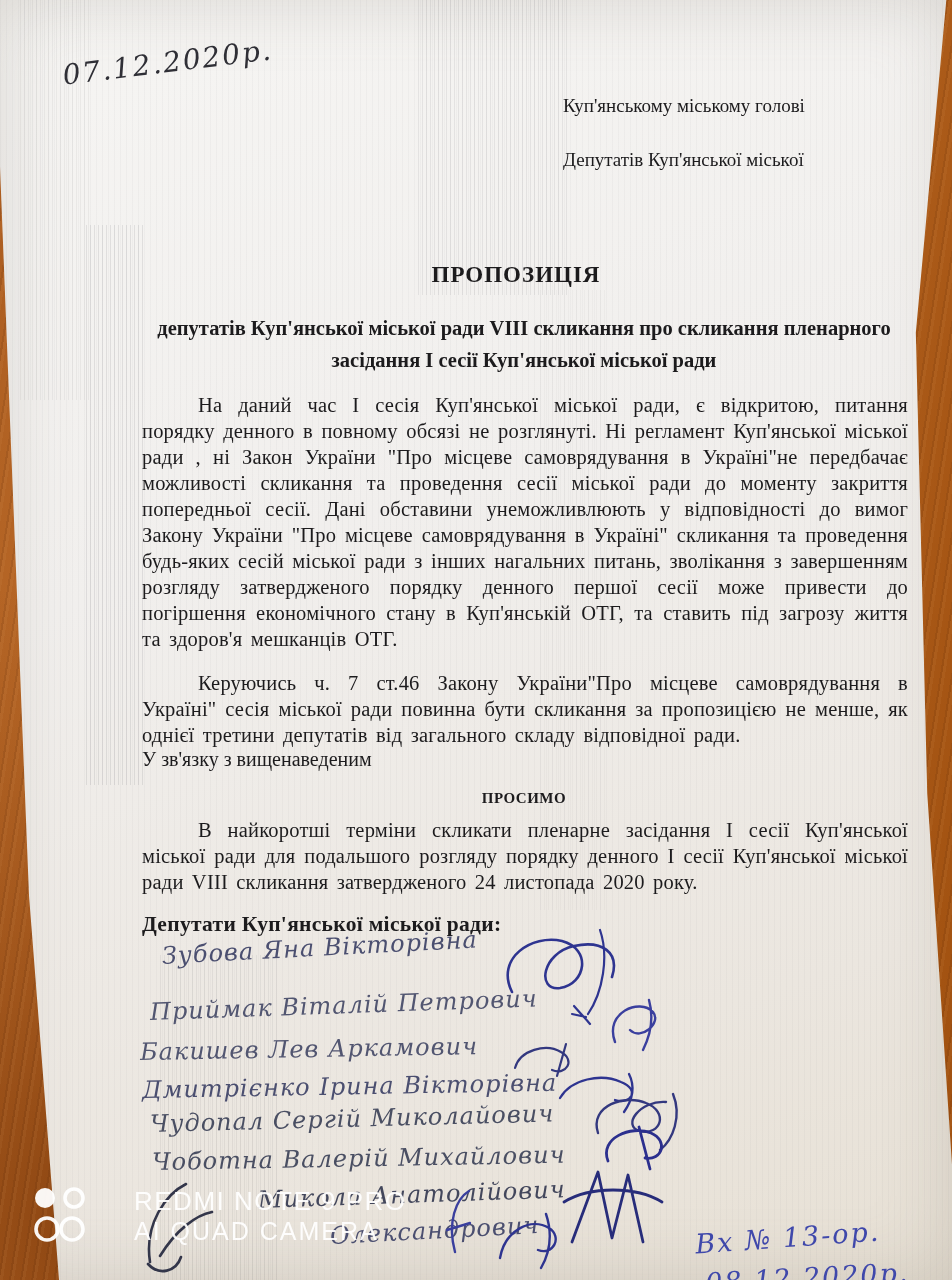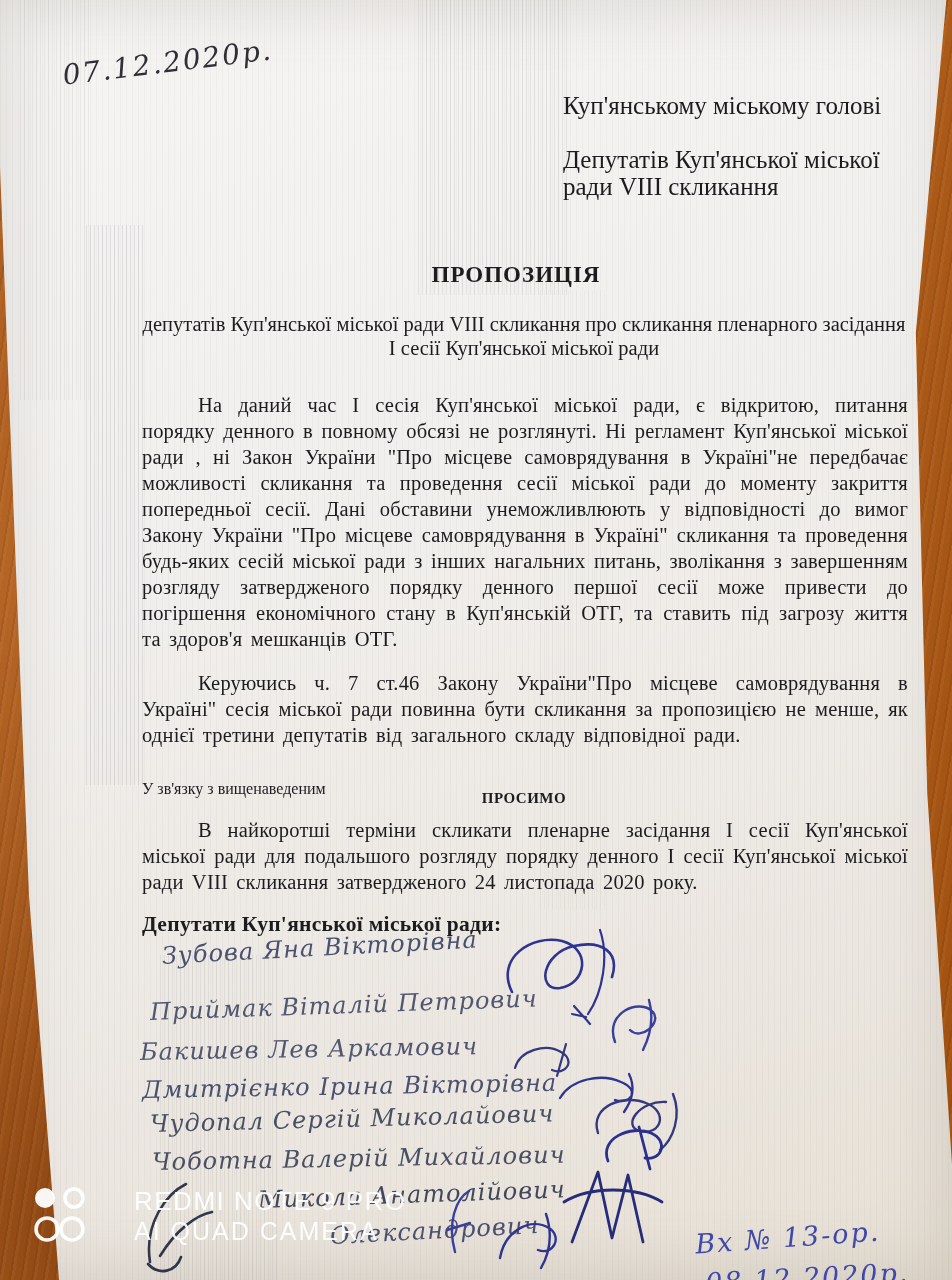--- a/index.html
+++ b/index.html
@@ -47,36 +47,35 @@
 
   <div class="streaks" style="left:86px;top:225px;width:58px;height:560px;opacity:.65;"></div>
   <div class="streaks" style="left:418px;top:0;width:150px;height:295px;opacity:.55;"></div>
   <div class="streaks" style="left:540px;top:290px;width:66px;height:620px;opacity:.22;"></div>
   <div class="streaks" style="left:160px;top:955px;width:120px;height:325px;opacity:.45;"></div>
   <div class="streaks" style="left:20px;top:0;width:70px;height:400px;opacity:.35;"></div>
 </div>
 
 <div class="block hand" style="left:62px;top:46px;font-size:28px;color:#2f2f36;transform:rotate(-7deg);letter-spacing:2px;">07.12.2020р.</div>
 
-<div class="block typed" style="left:563px;top:92px;width:350px;font-size:25px;line-height:27px;">
+<div class="block typed" style="left:563px;top:92px;width:350px;font-size:19px;line-height:27px;">
   <div>Куп'янському міському голові</div>
   <div style="height:27px;"></div>
   <div>Депутатів Куп'янської міської</div>
-  <div>ради VIII скликання</div>
 </div>
 
 <div class="block typed" style="left:132px;top:262px;width:768px;text-align:center;font-size:23px;font-weight:bold;letter-spacing:1px;">ПРОПОЗИЦІЯ</div>
 
-<div class="block typed" style="left:140px;top:312px;width:768px;text-align:center;font-size:20.5px;line-height:24px;">депутатів Куп'янської міської ради VIII скликання про скликання пленарного засідання І сесії Куп'янської міської ради</div>
+<div class="block typed" style="left:140px;top:312px;width:768px;text-align:center;font-size:20.5px;line-height:32px;font-weight:bold;">депутатів Куп'янської міської ради VIII скликання про скликання пленарного засідання І сесії Куп'янської міської ради</div>
 
 <div class="block typed body-text indent" style="left:142px;top:392px;width:766px;">На даний час І сесія Куп'янської міської ради, є відкритою, питання порядку денного в повному обсязі не розглянуті. Ні регламент Куп'янської міської ради , ні Закон України "Про місцеве самоврядування в Україні"не передбачає можливості скликання та проведення сесії міської ради до моменту закриття попередньої сесії. Дані обставини унеможливлюють у відповідності до вимог Закону України "Про місцеве самоврядування в Україні" скликання та проведення будь-яких сесій міської ради з інших нагальних питань, зволікання з завершенням розгляду затвердженого порядку денного першої сесії  може привести до погіршення економічного стану в Куп'янській ОТГ, та ставить під загрозу життя та здоров'я мешканців ОТГ.</div>
 
 <div class="block typed body-text indent" style="left:142px;top:670px;width:766px;">Керуючись ч. 7 ст.46 Закону України"Про місцеве самоврядування в Україні" сесія міської ради повинна бути скликання за пропозицією не менше, як однієї третини депутатів від загального складу відповідної ради.</div>
 
-<div class="block typed" style="left:142px;top:780px;font-size:16px;">У зв'язку з вищенаведеним</div>
+<div class="block typed" style="left:142px;top:748px;font-size:20px;">У зв'язку з вищенаведеним</div>
 
 <div class="block typed" style="left:140px;top:790px;width:768px;text-align:center;font-size:15px;font-weight:bold;letter-spacing:.5px;">ПРОСИМО</div>
 
 <div class="block typed body-text indent" style="left:142px;top:817px;width:766px;">В найкоротші терміни скликати пленарне засідання І сесії Куп'янської міської ради для подальшого розгляду порядку денного І сесії Куп'янської міської ради VIII скликання затвердженого 24 листопада 2020 року.</div>
 
 <div class="block typed" style="left:142px;top:912px;font-size:21.5px;font-weight:700;letter-spacing:.3px;">Депутати Куп'янської міської ради:</div>
 
 <div class="name-row hand" style="left:162px;top:942px;transform:rotate(-3deg);">Зубова Яна Вікторівна</div>
 <div class="name-row hand" style="left:150px;top:998px;transform:rotate(-2deg);color:#525671;">Приймак Віталій Петрович</div>
 <div class="name-row hand" style="left:140px;top:1038px;transform:rotate(-1deg);color:#525671;">Бакишев Лев Аркамович</div>

